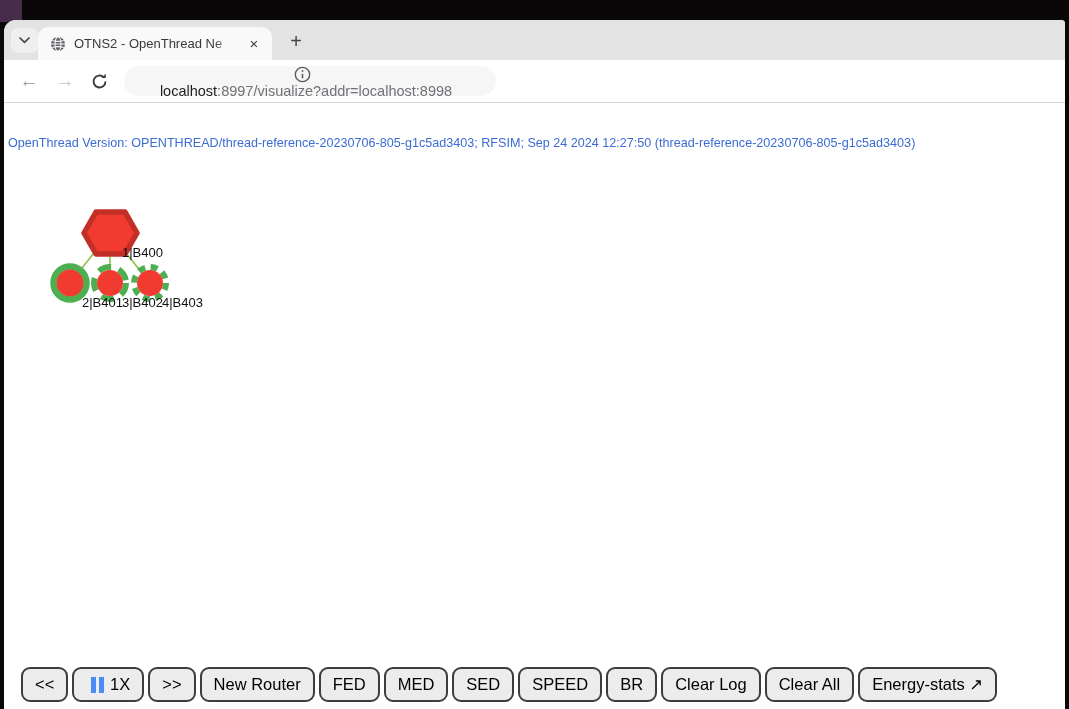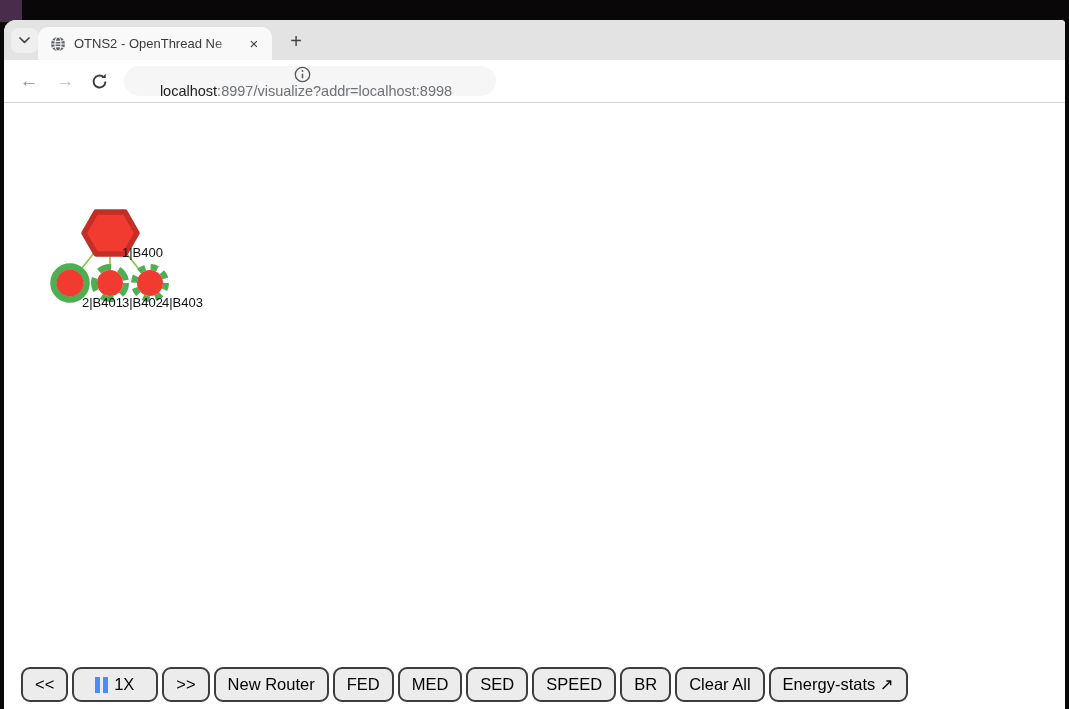--- a/index.html
+++ b/index.html
@@ -83,21 +83,21 @@
   .net-label { font-family:"Liberation Sans",sans-serif; font-size:13px; fill:#101010; }
   
   .toolbar {
     position:absolute; left:17px; bottom:17px; display:flex; gap:4px; z-index:5;
   }
   .tb {
     height:35px; background:#ececec; border:2px solid #3d3d3d; border-radius:9px;
     font-family:"Liberation Sans",sans-serif; font-size:16.5px; color:#000;
     padding:0 12px; cursor:pointer; display:flex; align-items:center; white-space:nowrap;
   }
-  .tb-speed { width:86px; justify-content:center; padding-left:11px; }
+  .tb-speed { width:72px; justify-content:flex-end; padding-left:11px; }
   .pause-icon { display:inline-flex; gap:3px; margin-right:6px; }
   .pause-icon i { display:block; width:5px; height:16px; background:#4b8bf5; }
 </style>
 </head>
 <body>
 
 <div class="desktop-corner"></div>
 
 <div class="window">
 
@@ -136,20 +136,21 @@
           <circle cx="9" cy="9" r="7.6" fill="none" stroke="#5a5a5a" stroke-width="1.4"></circle>
           <line x1="9" y1="8.2" x2="9" y2="13" stroke="#5a5a5a" stroke-width="1.6"></line>
           <circle cx="9" cy="5.3" r="1" fill="#5a5a5a"></circle>
         </svg>
       </button>
       <span class="url-text"><span class="url-host">localhost</span><span class="url-rest">:8997/visualize?addr=localhost:8998</span></span>
     </div>
   </div>
 
   <div class="content">
+    <div class="versionline">OpenThread Version: OPENTHREAD/thread-reference-20230706-805-g1c5ad3403; RFSIM; Sep 24 2024 12:27:50 (thread-reference-20230706-805-g1c5ad3403)</div>
 
     <svg class="net-svg" width="400" height="300" viewBox="0 0 400 300">
 
       <g>
         <line x1="106" y1="130" x2="66" y2="180" stroke="#8bc34a" stroke-width="1.6"></line>
         <line x1="106" y1="130" x2="106" y2="180" stroke="#8bc34a" stroke-width="1.6"></line>
         <line x1="106" y1="130" x2="146" y2="180" stroke="#8bc34a" stroke-width="1.6"></line>
       </g>
 
       <g>
@@ -203,20 +204,23 @@
       <button class="tb">
           <span>SED</span>
         </button>
       <button class="tb">
           <span>SPEED</span>
         </button>
       <button class="tb">
           <span>BR</span>
         </button>
       <button class="tb">
+          <span>Clear Log</span>
+        </button>
+      <button class="tb">
           <span>Clear All</span>
         </button>
       <button class="tb">
           <span>Energy-stats ↗</span>
         </button>
 
     </div>
   </div>
 
 </div>

